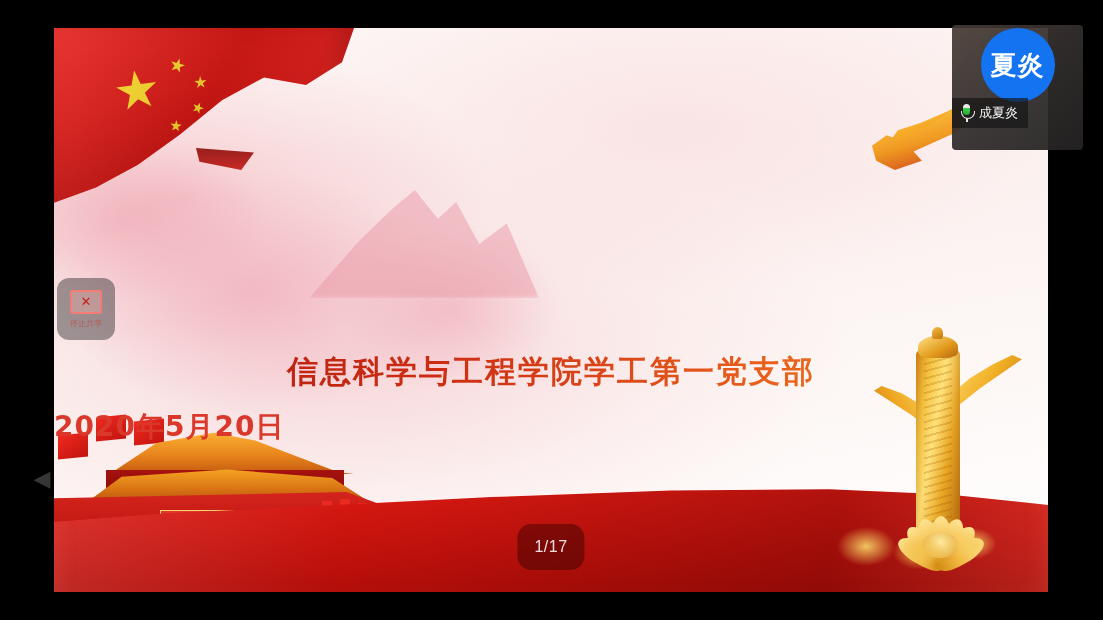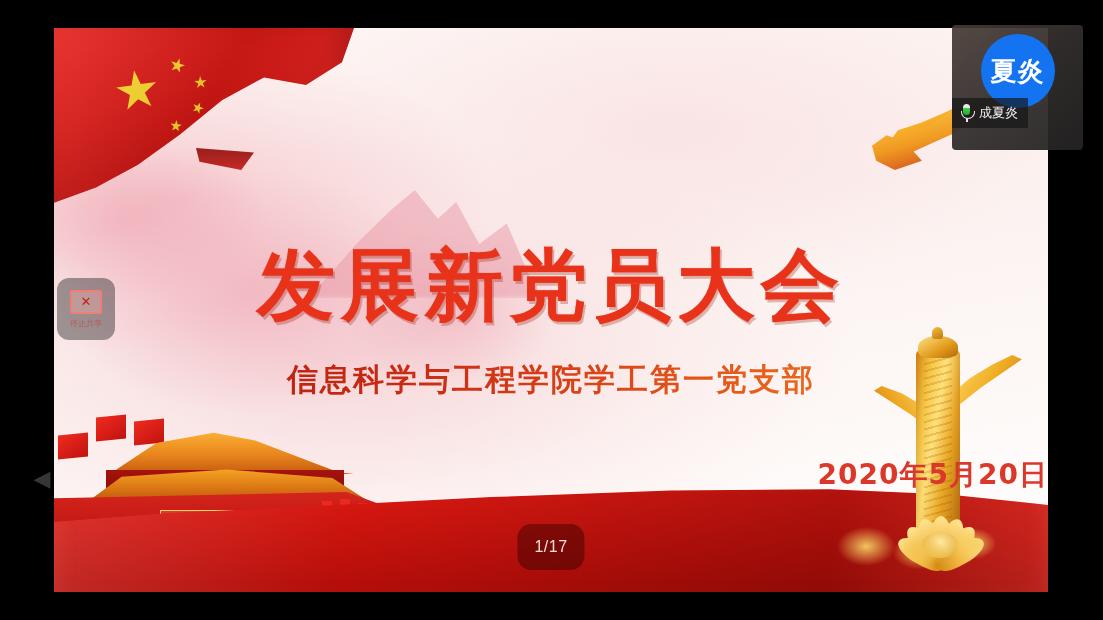--- a/index.html
+++ b/index.html
@@ -207,32 +207,31 @@
   
   #slide-title{
     position:absolute;left:0;right:0;top:218px;text-align:center;
     font-size:78px;line-height:1;font-weight:bold;
     letter-spacing:6px;
     color:#e8321a;
     font-family:"DejaVu Sans","Liberation Sans",sans-serif;
     text-shadow:2px 3px 0 rgba(150,20,0,.28), 0 0 1px rgba(200,40,10,.6);
   }
   #slide-subtitle{
-    position:absolute;left:0;right:0;top:331px;text-align:center;
+    position:absolute;left:0;right:0;top:323px;text-align:center;
     font-size:31px;font-weight:bold;letter-spacing:2px;
     font-family:"DejaVu Sans","Liberation Sans",sans-serif;
     background:linear-gradient(95deg,#a8190f 0%,#cc2c13 38%,#e8601c 72%,#ef8a22 100%);
     -webkit-background-clip:text;background-clip:text;
     color:transparent;-webkit-text-fill-color:transparent;
   }
   #slide-date{
-    position:absolute;left:0;right:0;top:380px;text-align:right;
+    position:absolute;left:0;right:0;top:380px;text-align:left;
     font-size:28px;font-weight:bold;letter-spacing:1px;color:#d9382a;
     font-family:"DejaVu Sans","Liberation Sans",sans-serif;
-    margin-top:48px;
   }
 
   
   #page-indicator{
     position:absolute;left:50%;transform:translateX(-50%);bottom:22px;
     background:rgba(40,0,0,.42);
     color:#f2dede;border-radius:14px;
     padding:14px 17px;font-size:16px;letter-spacing:.5px;
   }
 
@@ -265,21 +264,21 @@
     color:rgba(120,120,120,.45);font-size:22px;line-height:1;
   }
 
   
   #video-tile{
     position:absolute;left:952px;top:25px;width:131px;height:125px;
     background:linear-gradient(140deg,rgba(70,58,52,.92) 0%,rgba(48,44,44,.94) 55%,rgba(36,34,34,.95) 100%);
     border-radius:4px;overflow:hidden;
   }
   #video-avatar{
-    position:absolute;left:50%;top:46px;transform:translate(-50%,-50%);
+    position:absolute;left:50%;top:40px;transform:translate(-50%,-50%);
     width:74px;height:74px;border-radius:50%;
     background:#1473f0;
     display:flex;align-items:center;justify-content:center;
     color:#fff;font-size:26px;font-weight:bold;letter-spacing:1px;
     font-family:Liberation Mono, monospace;
   }
   #video-nameplate{
     position:absolute;left:0;bottom:22px;height:30px;
     display:flex;align-items:center;gap:6px;
     padding:0 10px 0 8px;
@@ -362,21 +361,20 @@
         <div class="petal" style="transform:rotate(-22deg);"></div>
         <div class="petal" style="transform:rotate(0deg);"></div>
         <div class="petal" style="transform:rotate(22deg);"></div>
         <div class="petal" style="transform:rotate(42deg);"></div>
         <div class="petal" style="transform:rotate(62deg);"></div>
         <div class="lotus-core"></div>
       </div>
       <div class="scroll-orn"></div>
     </div>
 
-    <div id="slide-title">发展新党员大会</div>
     <div id="slide-subtitle">信息科学与工程学院学工第一党支部</div>
     <div id="slide-date">2020年5月20日</div>
 
     <div id="page-indicator">1/17</div>
   </div>
 
   <div id="stop-share-button">
     <div class="ss-screen">
       <span class="ss-x">✕</span>
     </div>

